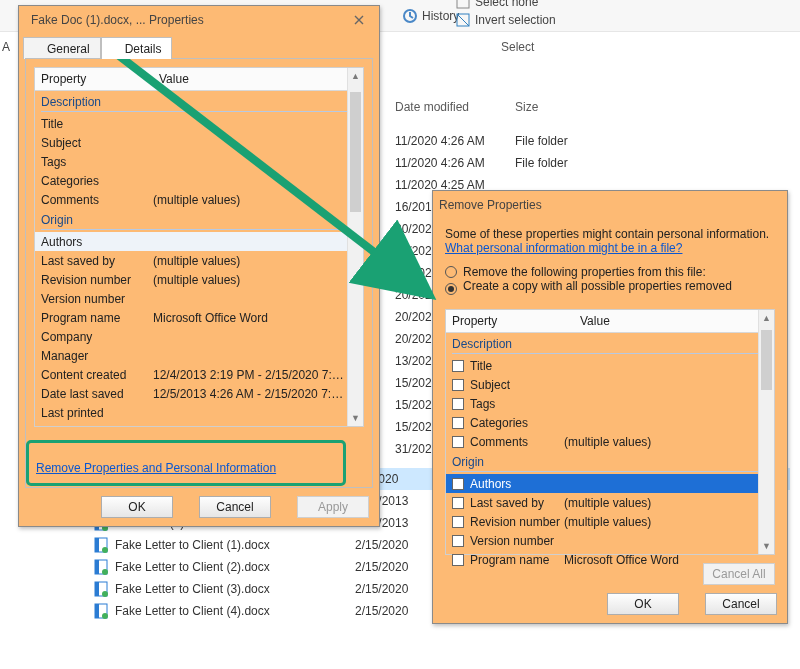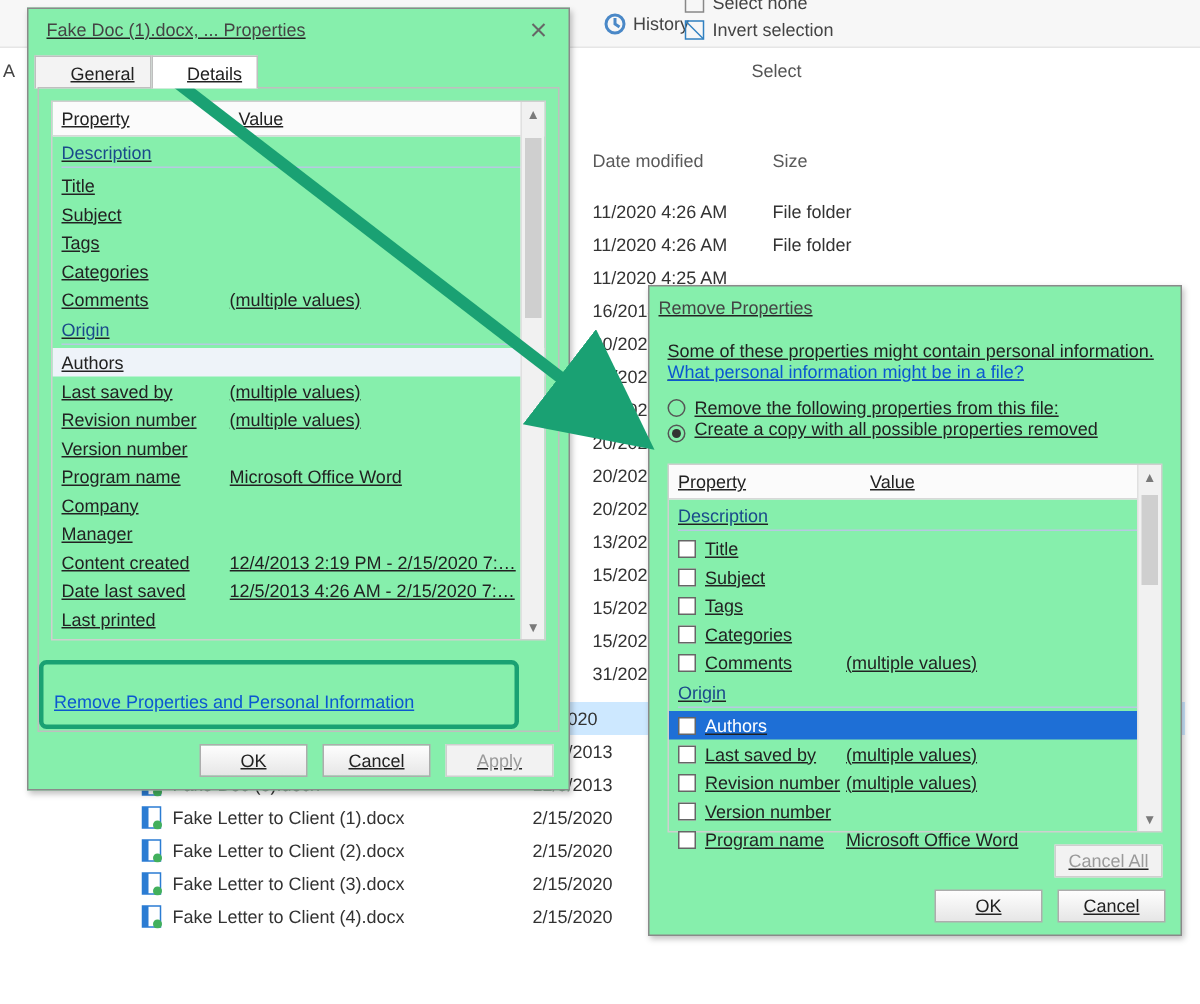--- a/index.html
+++ b/index.html
@@ -7,38 +7,38 @@
   .bg { position:absolute; inset:0; }
   .ribbon { position:absolute; top:0; left:0; right:0; height:32px; background:#f7f7f7; border-bottom:1px solid #e6e6e6; }
   .ribbon .grp { position:absolute; top:0; display:flex; align-items:center; gap:4px; height:32px; font-size:12px; color:#444; }
   .ribbon .ico { width:16px; height:16px; display:inline-block; }
   .explorer-head { position:absolute; top:100px; left:85px; right:10px; height:20px; display:flex; color:#5a5a5a; font-size:12px; }
   .col { text-align:left; }
   .explorer-body { position:absolute; top:130px; left:85px; right:10px; bottom:10px; font-size:12px; color:#333; }
   .row { height:22px; display:flex; align-items:center; }
   .row.sel { background:#cde8ff; }
   .fileico { width:16px; height:16px; margin-right:6px; display:inline-block; }
-  .dlg { position:absolute; background:#86efac; border:1px solid #8a8a8a; box-shadow:1px 2px 4px rgba(0,0,0,.25);text-decoration:underline; }
+  .dlg { position:absolute; background:#fdba74; border:1px solid #8a8a8a; box-shadow:1px 2px 4px rgba(0,0,0,.25); }
   .dlg .titlebar { height:28px; display:flex; align-items:center; padding:0 6px; font-size:12px; color:#444; }
   .dlg .close { margin-left:auto; width:28px; height:20px; display:flex; align-items:center; justify-content:center; }
   .tabs { height:24px; display:flex; align-items:flex-end; padding-left:4px; gap:0; }
   .tab { padding:4px 10px 3px 23px; border:1px solid #bfbfbf; border-bottom:none; background:#f3f3f3; font-size:12px; position:relative; top:1px; }
   .tab.active { background:#fff; font-weight:400; z-index:2; }
   .pane { border:1px solid #bfbfbf; margin:0 6px; }
   .proplist { position:relative; height:350px; overflow:hidden; }
   .proplist .hdr { display:flex; border-bottom:1px solid #d8d8d8; background:#fbfbfb; font-size:12px; }
   .proplist .hdr > div { padding:4px 6px; }
   .proplist .rows { font-size:12px; }
   .prow { display:flex; height:19px; align-items:center; }
   .prow .k { width:118px; padding-left:6px; }
   .prow .v { flex:1; white-space:nowrap; overflow:hidden; text-overflow:ellipsis; }
   .grp-label { color:#1a4a8a; font-size:12px; padding:4px 6px 2px 6px; }
   .grp-sep { height:1px; background:#b7c9e2; margin:0 6px 2px 6px; }
   a.lnk { color:#0b57d0; text-decoration:underline; cursor:pointer; font-size:12px; }
-  .btnrow { display:flex; justify-content:flex-end; gap:10px; padding:8px 10px; }
+  .btnrow { display:flex; justify-content:flex-end; gap:26px; padding:8px 10px; }
   .btn { min-width:72px; height:22px; border:1px solid #adadad; background:linear-gradient(#fefefe,#e6e6e6); font-size:12px; display:flex; align-items:center; justify-content:center; }
   .btn.dis { color:#9a9a9a; border-color:#cfcfcf; background:#f2f2f2; }
   .scrollbar { position:absolute; top:0; right:0; width:16px; bottom:0; background:#f1f1f1; border-left:1px solid #e0e0e0; }
   .scrollbar .thumb { position:absolute; left:2px; right:2px; top:24px; height:120px; background:#cfcfcf; }
   .scrollbar .arr { position:absolute; left:0; right:0; height:16px; display:flex; align-items:center; justify-content:center; color:#7a7a7a; font-size:9px; }
   .highlight { position:absolute; border:3px solid #1aa173; border-radius:5px; }
   .radio { width:12px; height:12px; border:1px solid #555; border-radius:50%; display:inline-flex; align-items:center; justify-content:center; margin-right:6px; vertical-align:-2px; }
   .radio .dot { width:6px; height:6px; border-radius:50%; background:#333; }
   .chk { width:12px; height:12px; border:1px solid #666; display:inline-block; margin-right:6px; vertical-align:-2px; background:#fff; }
   .sel-row { background:#1e6fd6; color:#fff; }

